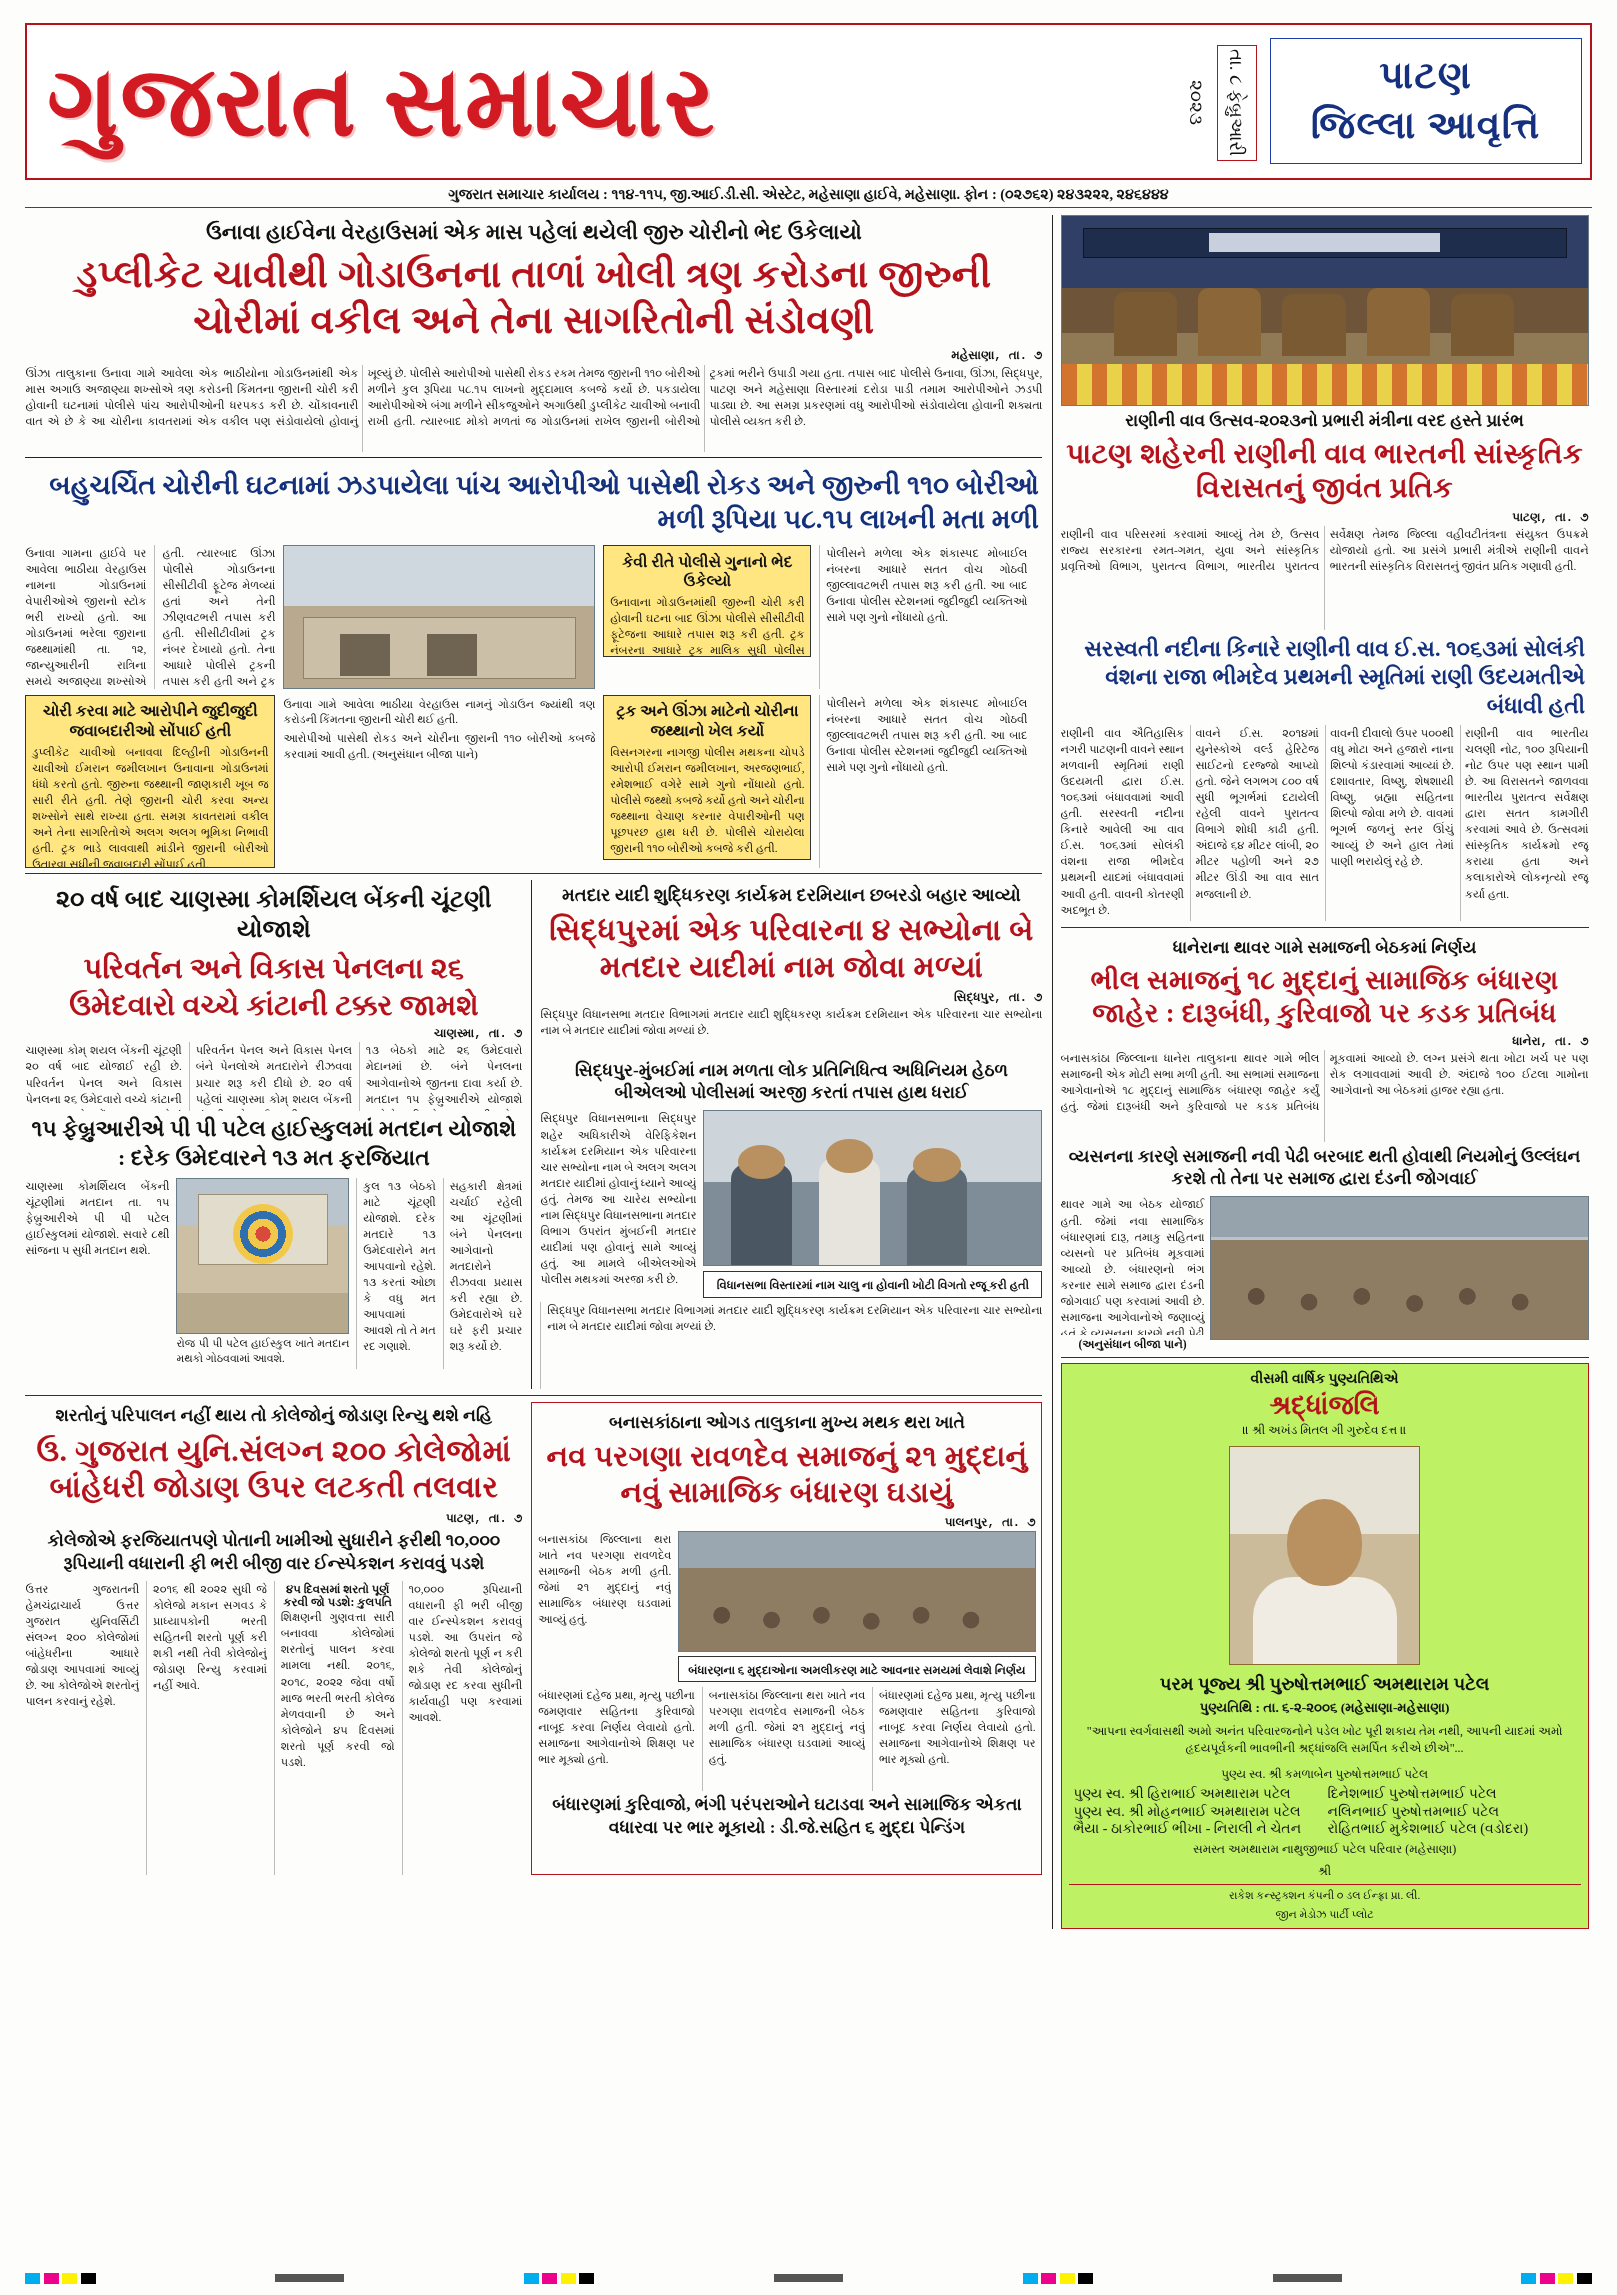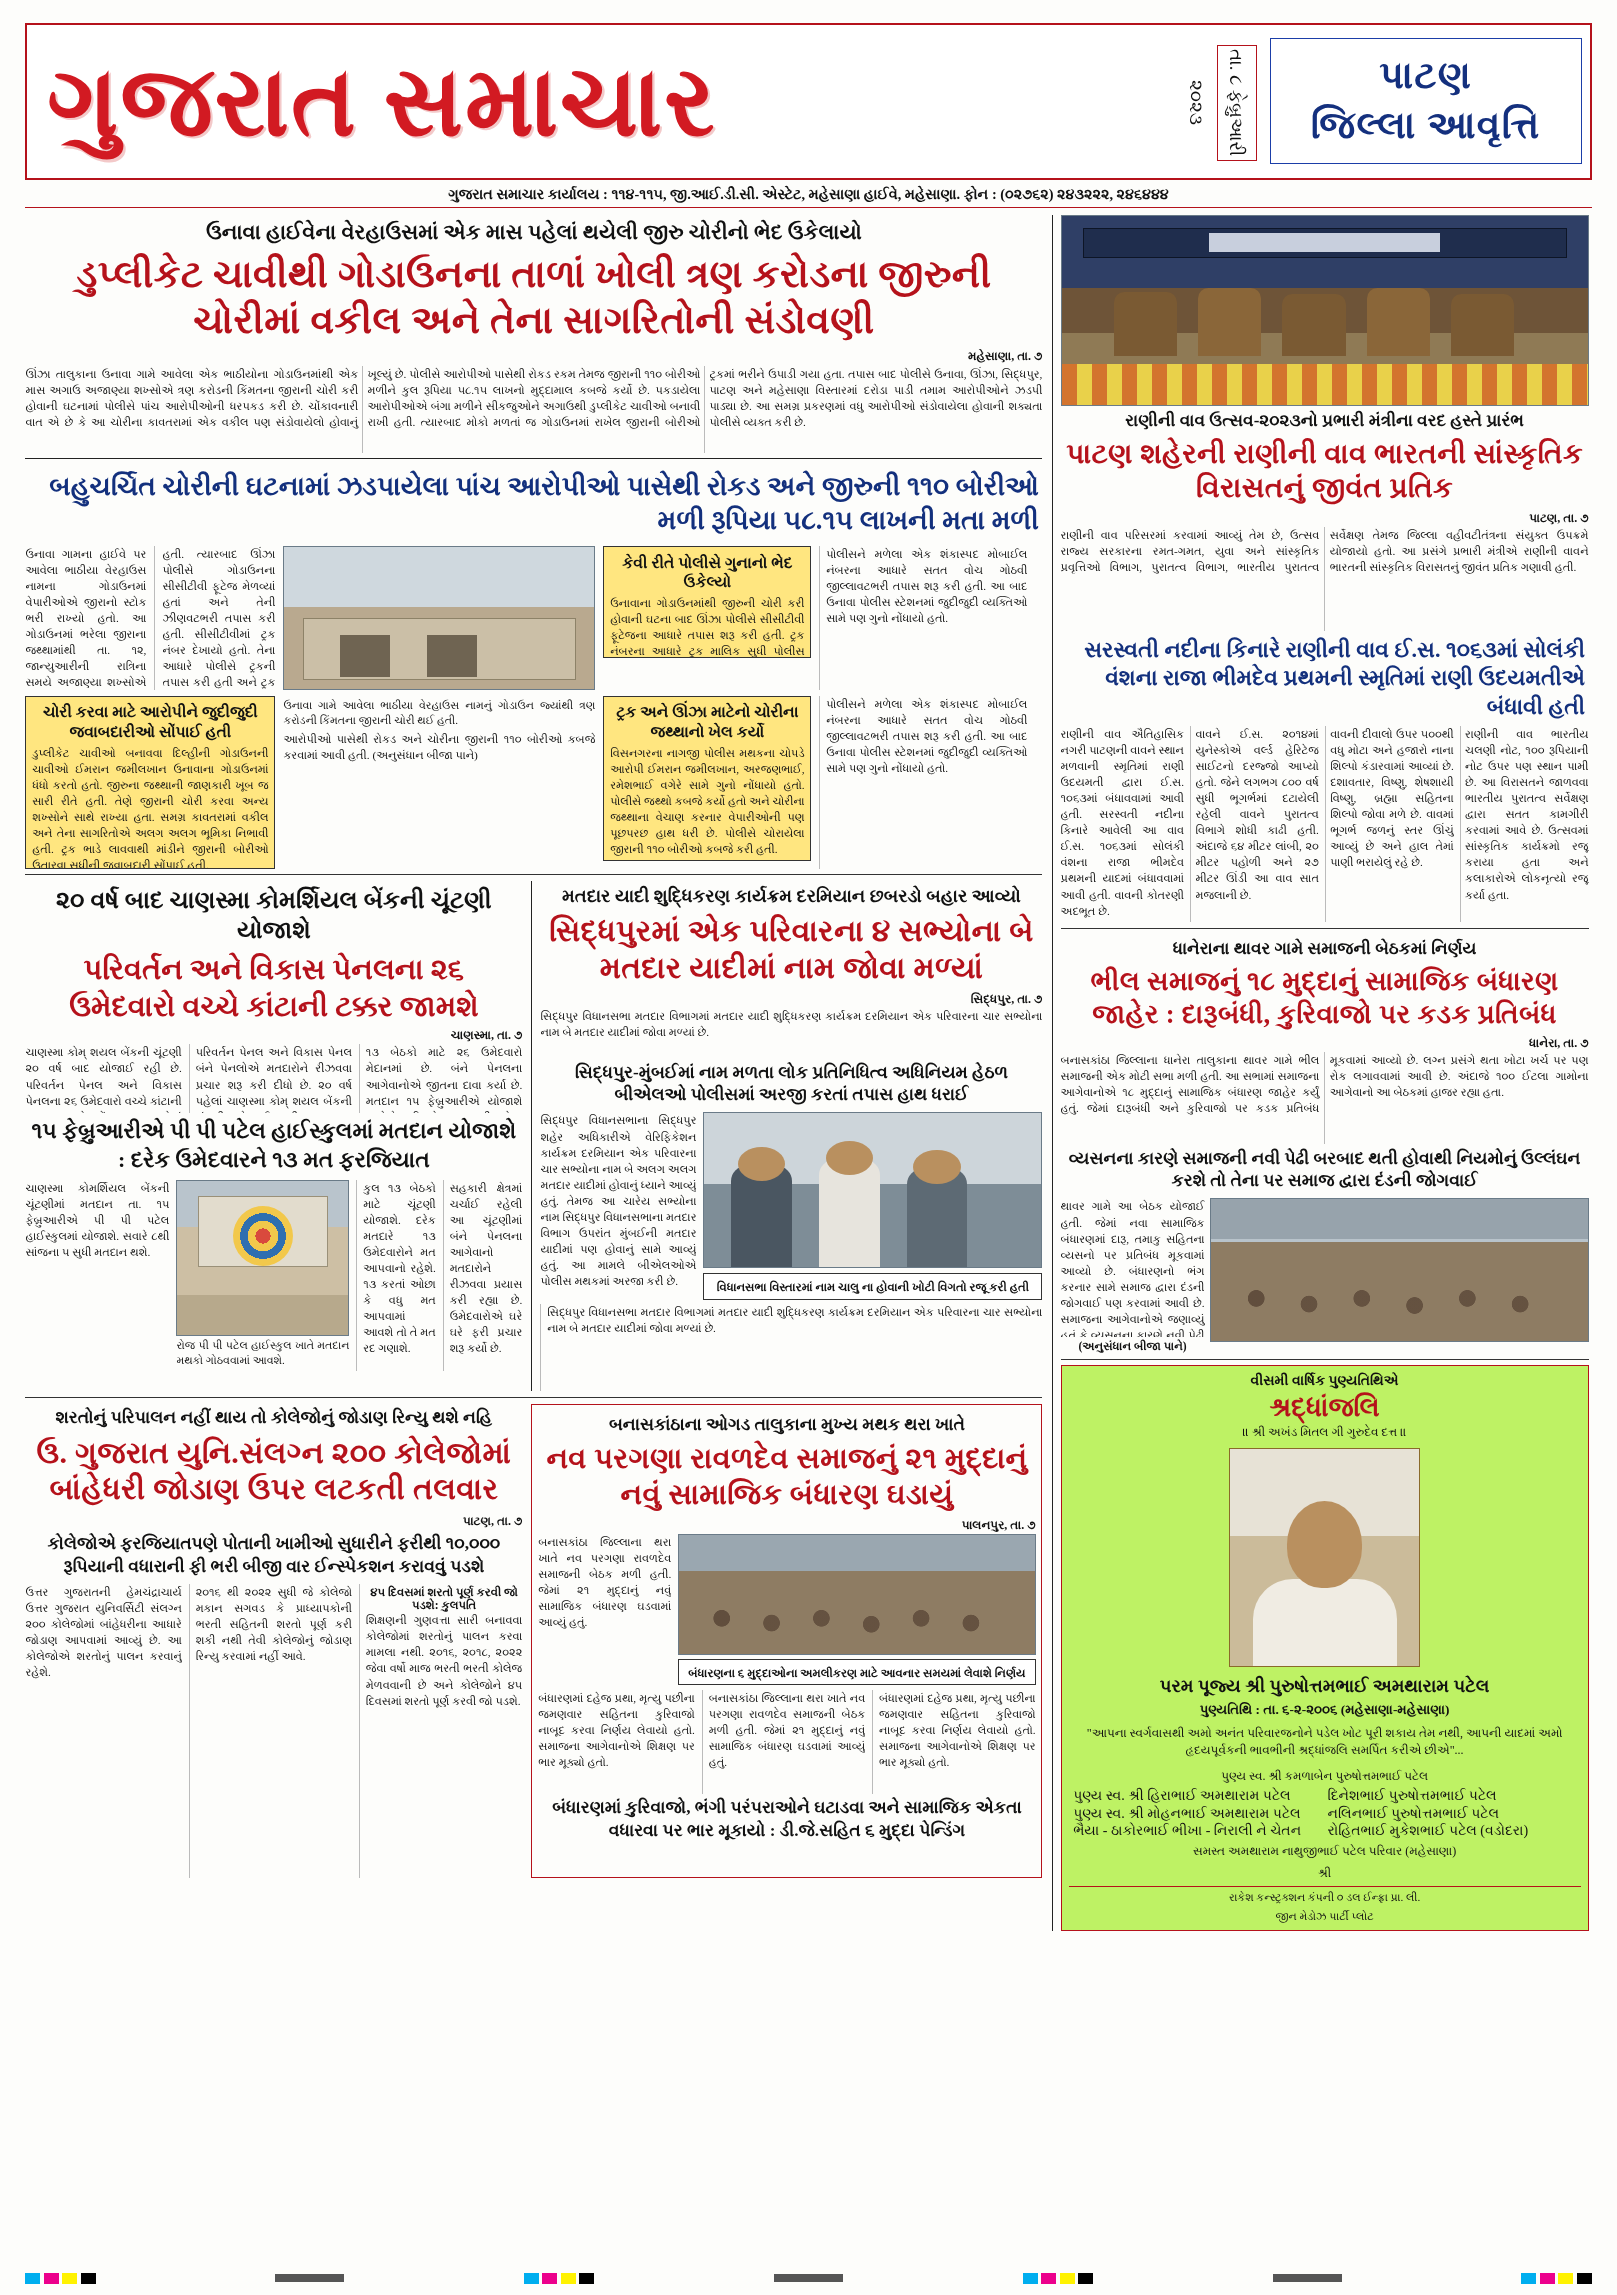--- a/index.html
+++ b/index.html
@@ -143,21 +143,21 @@
   }
   .subhead {
     font-family: "Liberation Serif", serif;
     font-size: 17.3px;
     font-weight: bold;
     text-align: center;
     line-height: 1.3;
     padding: 3.5px;
   }
   .dateline {
-    font-family: Liberation Serif, serif;
+    font-family: Liberation Mono, monospace;
     font-size: 12px;
     font-weight: bold;
     text-align: right;
     padding-bottom: 1.2px;
   }
   .body-text {
     font-family: "Liberation Serif", serif;
     font-size: 11.3px;
     line-height: 1.42;
     text-align: justify;
@@ -495,20 +495,23 @@
             <div style="flex:1;">
                 <div class="body-text" style="height:289px;overflow:hidden;">ઉત્તર ગુજરાતની હેમચંદ્રાચાર્ય ઉત્તર ગુજરાત યુનિવર્સિટી સંલગ્ન ૨૦૦ કોલેજોમાં બાંહેધરીના આધારે જોડાણ આપવામાં આવ્યું છે. આ કોલેજોએ શરતોનું પાલન કરવાનું રહેશે.</div>
               </div>
             <div style="flex:1;border-left:0.6px solid #bbb;padding-left:5.8px;">
                 <div class="body-text" style="height:289px;overflow:hidden;">૨૦૧૬ થી ૨૦૨૨ સુધી જે કોલેજો મકાન સગવડ કે પ્રાધ્યાપકોની ભરતી સહિતની શરતો પૂર્ણ કરી શકી નથી તેવી કોલેજોનું જોડાણ રિન્યુ કરવામાં નહીં આવે.</div>
               </div>
             <div style="flex:1;border-left:0.6px solid #bbb;padding-left:5.8px;">
               <div class="smallcap">૪૫ દિવસમાં શરતો પૂર્ણ કરવી જો પડશે: કુલપતિ</div>
               <div class="body-text" style="height:266px;overflow:hidden;">શિક્ષણની ગુણવત્તા સારી બનાવવા કોલેજોમાં શરતોનું પાલન કરવા મામલા નથી. ૨૦૧૬, ૨૦૧૮, ૨૦૨૨ જેવા વર્ષો માજ ભરતી ભરતી કોલેજ મેળવવાની છે અને કોલેજોને ૪૫ દિવસમાં શરતો પૂર્ણ કરવી જો પડશે.</div>
             </div>
+            <div style="flex:1;border-left:0.6px solid #bbb;padding-left:5.8px;">
+                <div class="body-text" style="height:289px;overflow:hidden;">૧૦,૦૦૦ રૂપિયાની વધારાની ફી ભરી બીજી વાર ઈન્સ્પેકશન કરાવવું પડશે. આ ઉપરાંત જે કોલેજો શરતો પૂર્ણ ન કરી શકે તેવી કોલેજોનું જોડાણ રદ કરવા સુધીની કાર્યવાહી પણ કરવામાં આવશે.</div>
+              </div>
           </div>
         </div>
 
         <div class="inner-right" style="border:1.7px solid #b5121b; padding:5.8px;">
           <div class="kicker" style="font-size:17.3px;">બનાસકાંઠાના ઓગડ તાલુકાના મુખ્ય મથક થરા ખાતે</div>
           <div class="hl-main" style="font-size:29px;">નવ પરગણા રાવળદેવ સમાજનું ૨૧ મુદ્દાનું નવું સામાજિક બંધારણ ઘડાયું</div>
           <div class="dateline">પાલનપુર, તા. ૭</div>
           <div style="display:flex; gap:7px;">
             <div style="width:133px;">
               <div class="body-text" style="height:144px;overflow:hidden;">બનાસકાંઠા જિલ્લાના થરા ખાતે નવ પરગણા રાવળદેવ સમાજની બેઠક મળી હતી. જેમાં ૨૧ મુદ્દાનું નવું સામાજિક બંધારણ ઘડવામાં આવ્યું હતું.</div>

